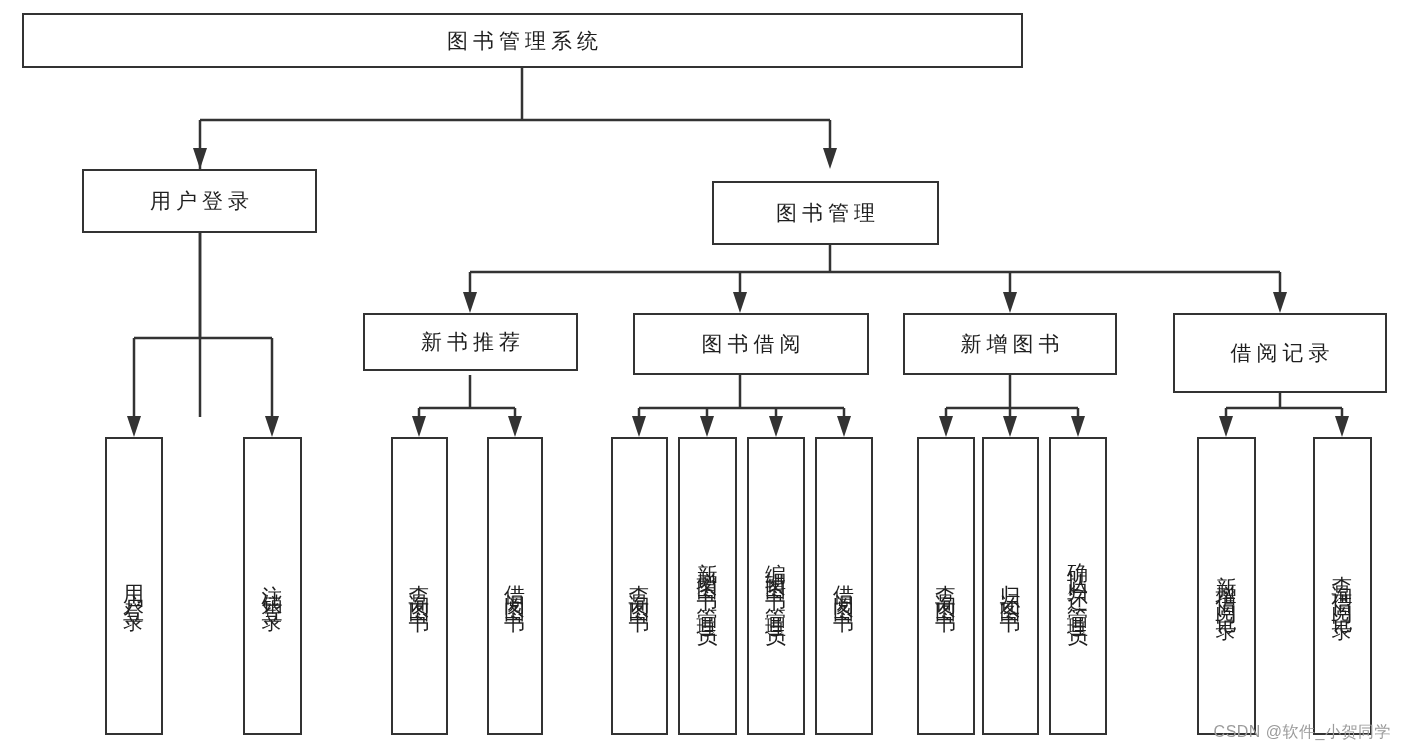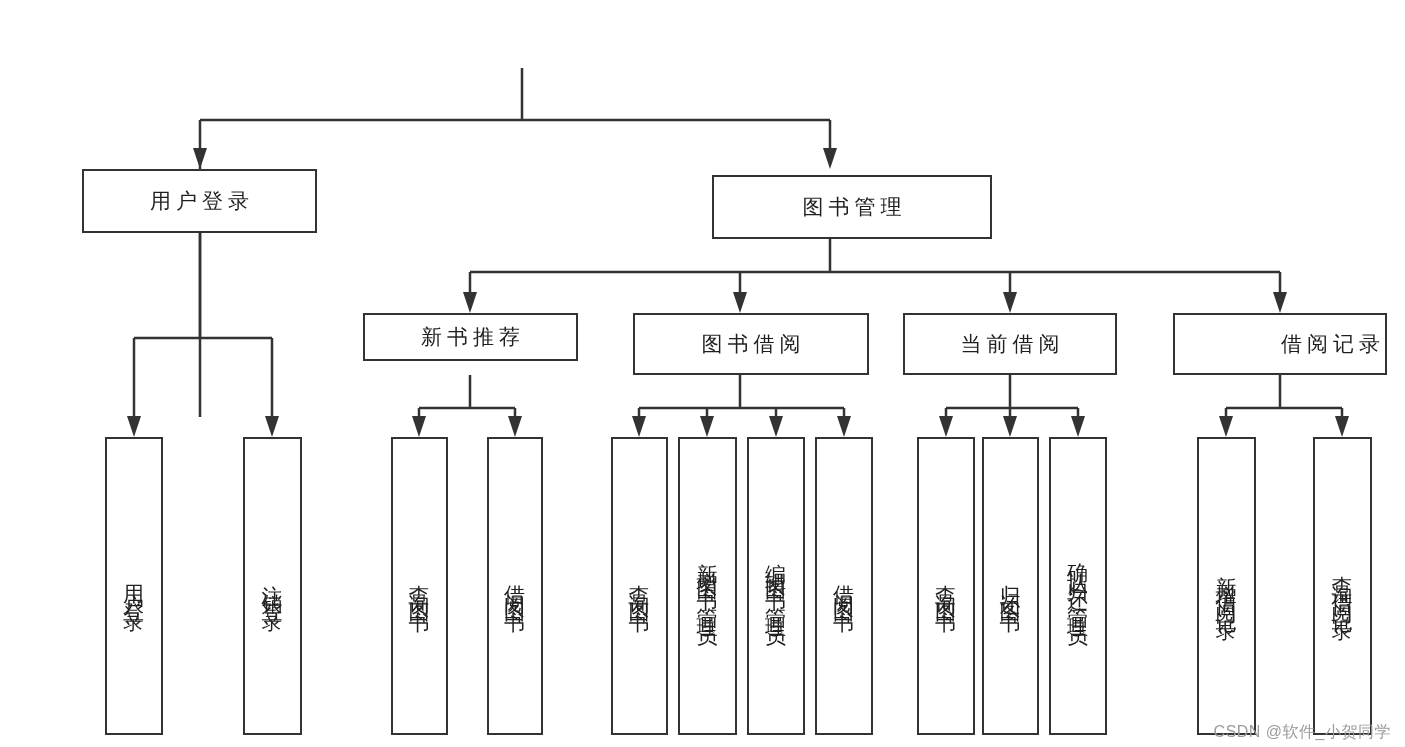--- a/index.html
+++ b/index.html
@@ -95,38 +95,41 @@
 
     <g>
       <path d="M1280,375 V408 M1226,408 H1342"></path>
       <path d="M1226,408 V417"></path>
         <polygon points="1219,416 1233,416 1226,437"></polygon>
       <path d="M1342,408 V417"></path>
         <polygon points="1335,416 1349,416 1342,437"></polygon>
     </g>
   </svg>
 
+  <div class="box" style="left:22px;top:13px;width:1001px;height:55px;">
+    <span class="hlabel">图书管理系统</span>
+  </div>
 
   <div class="box" style="left:82px;top:169px;width:235px;height:64px;">
     <span class="hlabel">用户登录</span>
   </div>
-  <div class="box" style="left:712px;top:175px;width:280px;height:64px;">
+  <div class="box" style="left:712px;top:181px;width:227px;height:64px;">
     <span class="hlabel">图书管理</span>
   </div>
 
-  <div class="box" style="left:363px;top:313px;width:215px;height:48px;">
+  <div class="box" style="left:363px;top:313px;width:215px;height:58px;">
     <span class="hlabel">新书推荐</span>
   </div>
   <div class="box" style="left:633px;top:313px;width:236px;height:62px;">
     <span class="hlabel">图书借阅</span>
   </div>
   <div class="box" style="left:903px;top:313px;width:214px;height:62px;">
-    <span class="hlabel">当前借阅</span>
+    <span class="hlabel">新增图书</span>
   </div>
-  <div class="box" style="left:1173px;top:313px;width:214px;height:62px;justify-content:flex-end;">
+  <div class="box" style="left:1173px;top:313px;width:214px;height:80px;">
     <span class="hlabel">借阅记录</span>
   </div>
 
   <div class="box leaf" style="left:105px;top:437px;width:58px;height:298px;">
     <span>用户登录</span>
   </div>
   <div class="box leaf" style="left:243px;top:437px;width:59px;height:298px;">
     <span>注销登录</span>
   </div>
 

